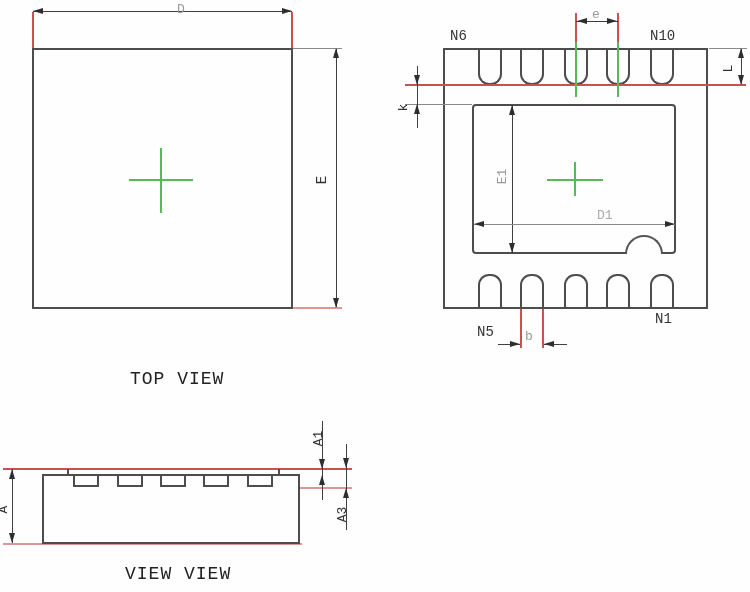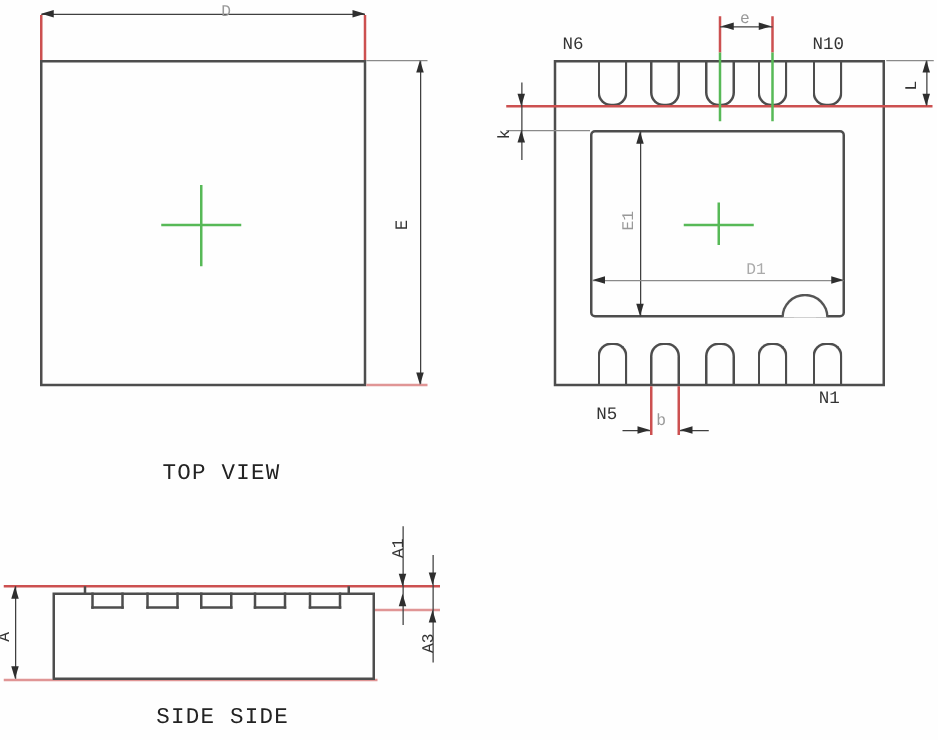--- a/index.html
+++ b/index.html
@@ -145,15 +145,15 @@
   <div class="l v1" style="left:322px;top:421px;height:79px;"></div>
   <div class="aD" style="left:319px;top:459px;"></div>
   <div class="aU" style="left:319px;top:475px;"></div>
   <div class="lbl rot" style="left:311px;top:432px;">A1</div>
 
   <div class="l v1" style="left:346px;top:444px;height:86px;"></div>
   <div class="aD" style="left:343px;top:458px;"></div>
   <div class="aU" style="left:343px;top:488px;"></div>
   <div class="lbl rot" style="left:335px;top:508px;">A3</div>
 
-  <div class="title" style="left:125px;top:565px;">SIDE SIDE</div>
+  <div class="title" style="left:125px;top:565px;">VIEW VIEW</div>
 
 </div>
 
 </body></html>

